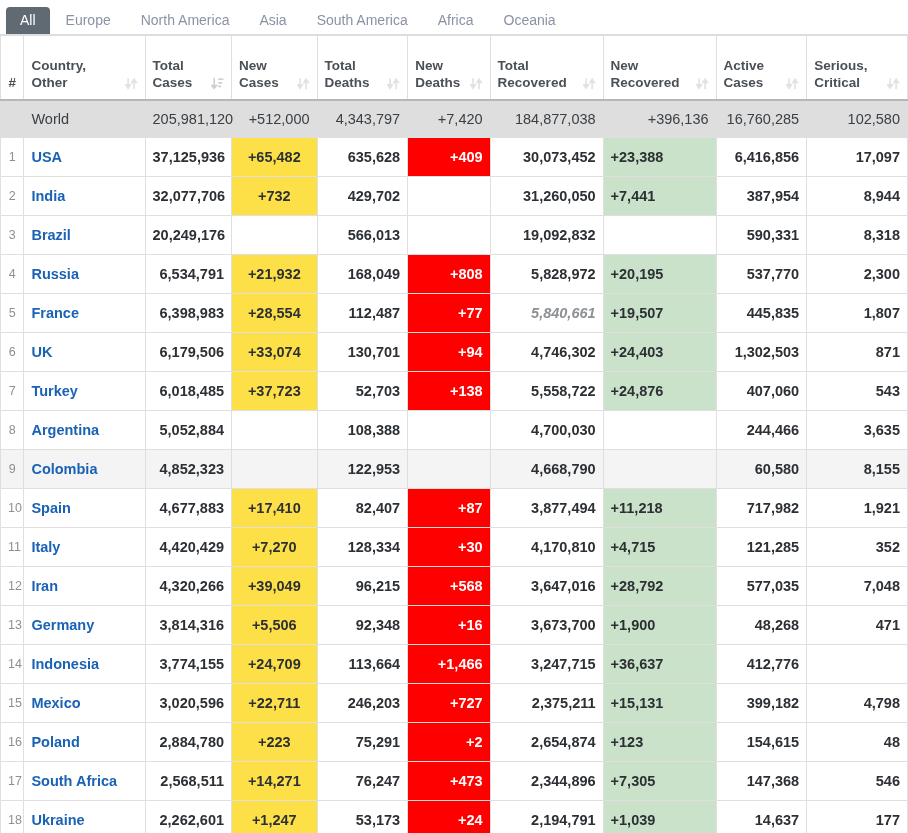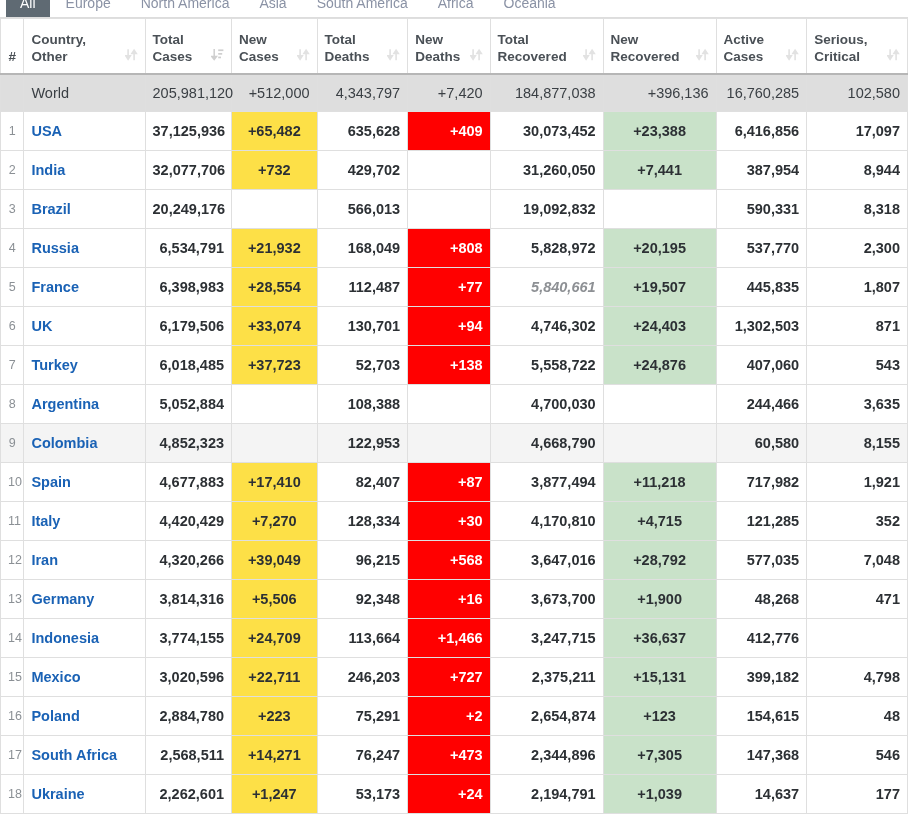--- a/index.html
+++ b/index.html
@@ -6,21 +6,21 @@
   html, body {
     margin: 0; padding: 0;
     width: 908px; height: 833px;
     background: #ffffff;
     font-family: "Liberation Sans", sans-serif;
     overflow: hidden;
   }
 
   
   #tabbar {
-    height: 18px;
+    height: 35px;
     display: flex;
     align-items: flex-end;
     padding: 0 0 0 6px;
     background: #ffffff;
     border-bottom: 1px solid #dddddd;
   }
   .tab {
     font-size: 14px;
     line-height: 14px;
     color: #8a92a5;
@@ -44,34 +44,34 @@
     table-layout: fixed;
     font-size: 14.5px;
     color: #2c3034;
   }
   table#main th, table#main td {
     border: 1px solid #dfdfdf;
     padding: 0 7px;
     vertical-align: middle;
   }
   table#main thead th {
-    height: 55px;
+    height: 64px;
     background: #ffffff;
     font-size: 13.5px;
     font-weight: bold;
     color: #4a5056;
     text-align: left;
     vertical-align: bottom;
     padding-bottom: 8px;
     border-bottom: 2px solid #b6b6b6;
     position: relative;
   }
   th .hdrtext { display: block; line-height: 17px; }
   th .hdrrow2 {
-    display: flex; 
+    display: flex; align-items: flex-end;
     justify-content: space-between; gap: 4px;
   }
   th.num .hdrrow2 { justify-content: space-between; }
   th#th-rank {
     width: 23px; text-align: center; padding: 0 2px 8px 2px;
     color: #5a6066; font-weight: bold;
   }
   th#th-rank .hdrtext { text-align: center; }
 
   
@@ -97,21 +97,21 @@
     font-size: 12.5px; color: #8b9095; padding: 0 2px;
   }
   td.country { font-weight: bold; }
   td.country a {
     color: #1a62b5; 
     font-weight: bold; font-size: 14.5px; cursor: pointer;
   }
   td.num { text-align: right; }
   td.newcases  { background: #fde047; text-align: center; }
   td.newdeaths { background: #ff0000; color: #ffffff; text-align: right; }
-  td.newrec    { background: #c9e2c9; text-align: center; }
+  td.newrec    { background: #c9e2c9; text-align: left; }
   td.blank { background: #ffffff; }
   td.muted { color: #8d9094; font-style: italic; font-weight: bold; }
 
   
   tr.world-row td {
     background: #dedede !important;
     font-weight: normal;
     color: #3a3f44;
     height: 38px;
     border-top: 1px solid #c8c8c8;

